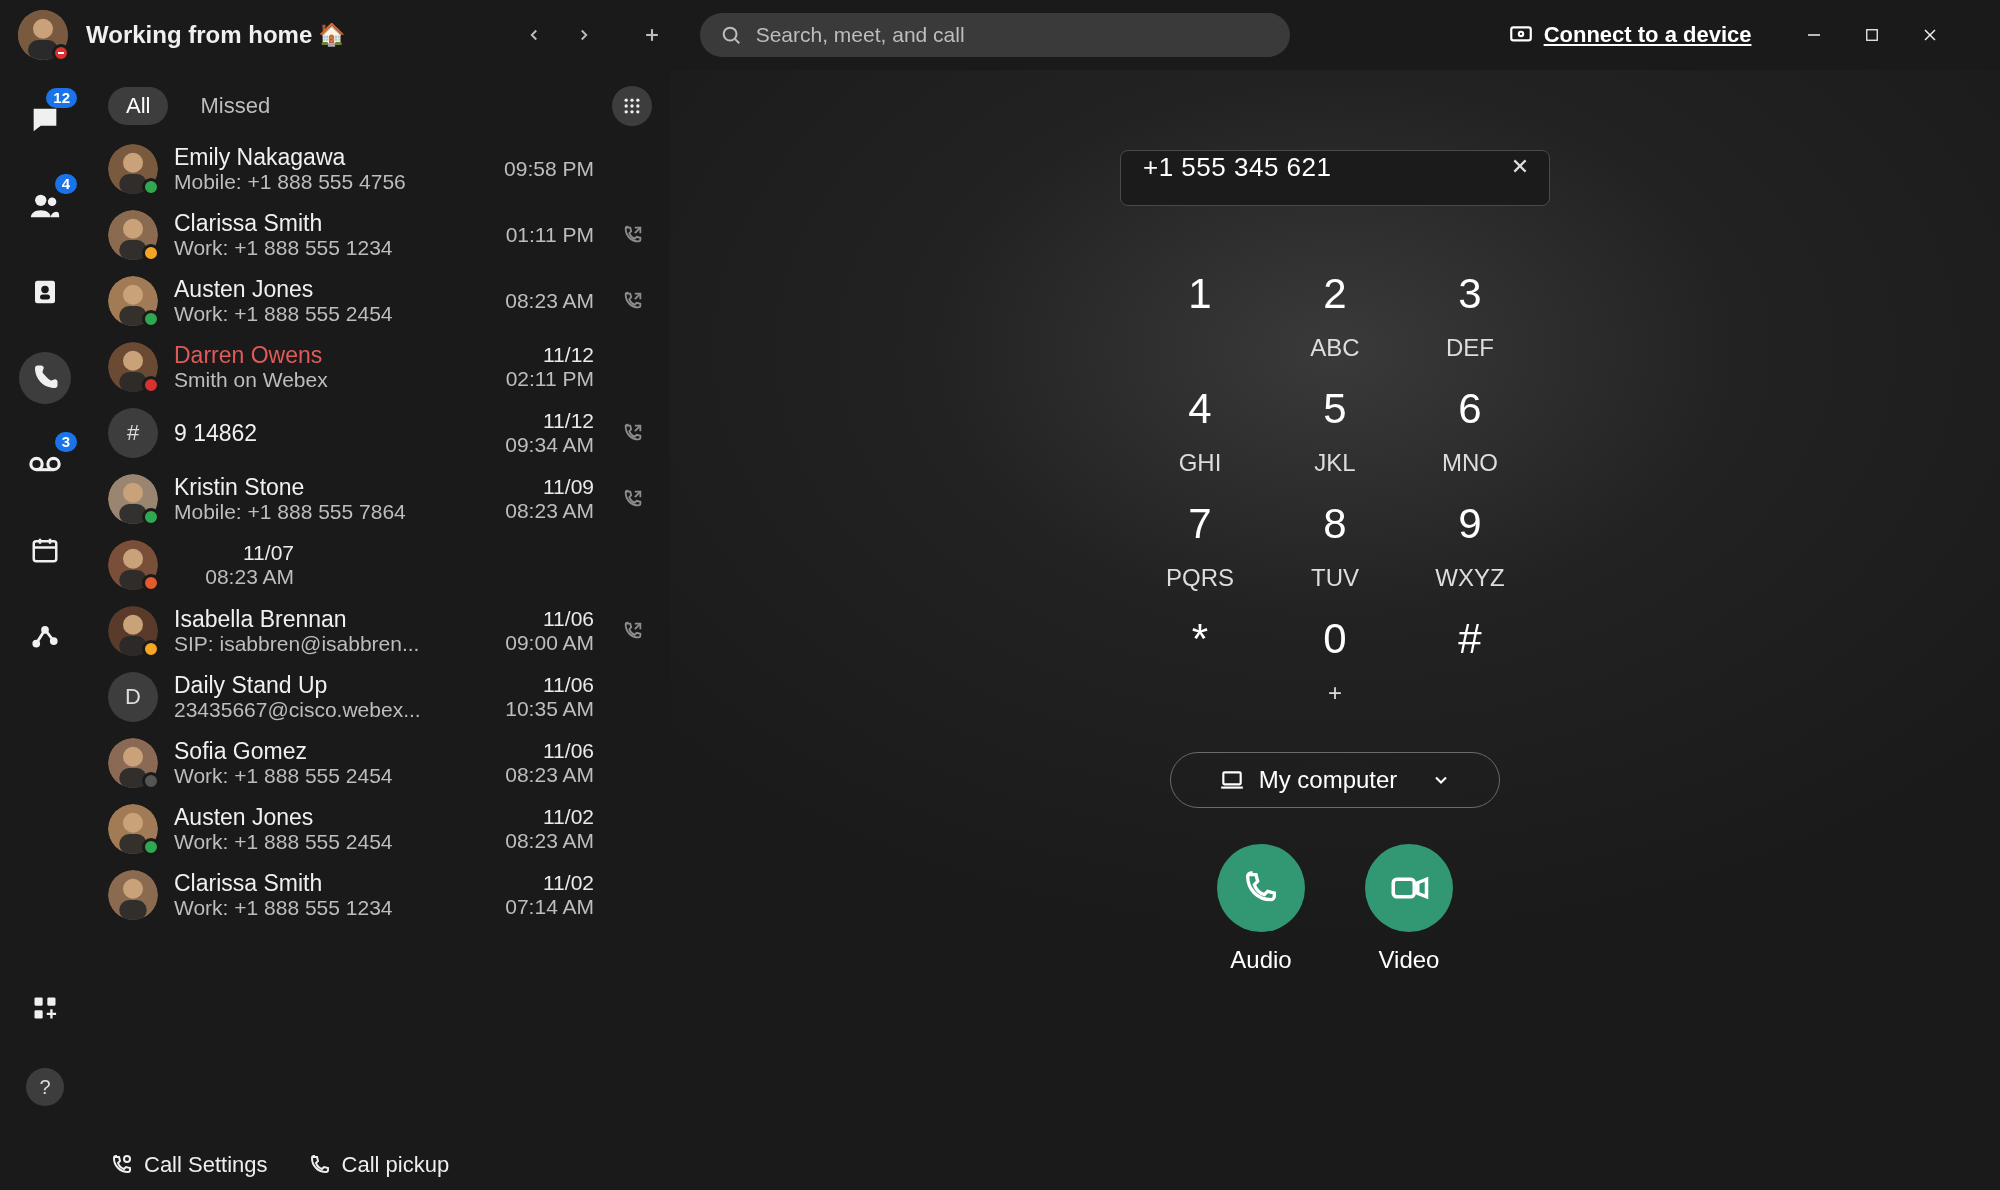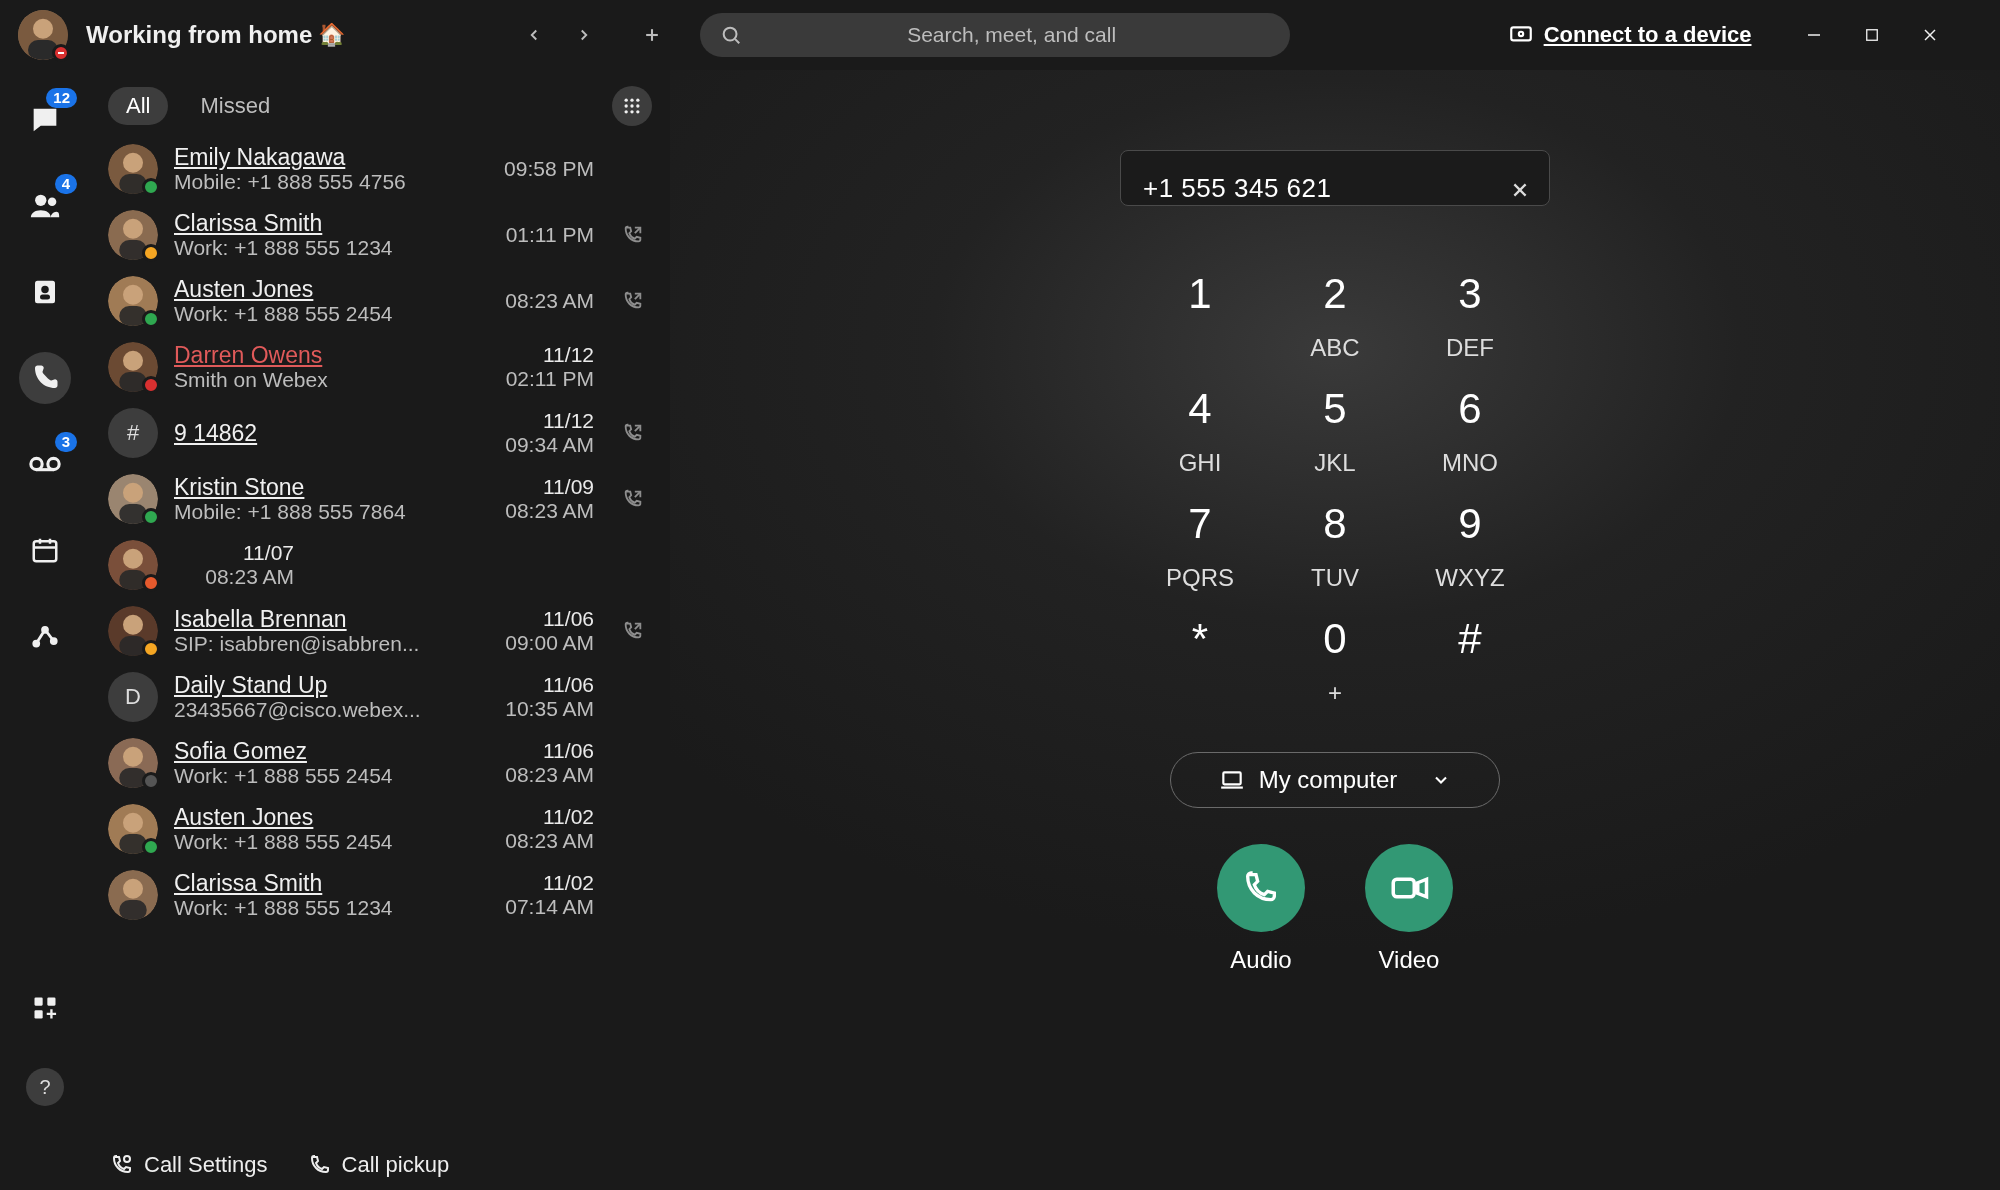--- a/index.html
+++ b/index.html
@@ -26,21 +26,21 @@
   .avatar-circle{width:50px;height:50px;border-radius:50%;background:linear-gradient(135deg,#9a7b5a,#5c4132);display:flex;align-items:center;justify-content:center;overflow:hidden;}
   .avatar-circle svg{width:100%;height:100%;}
   .presence{position:absolute;right:-2px;bottom:-2px;width:18px;height:18px;border-radius:50%;border:3px solid var(--bg);}
   .p-dnd{background:#d93030;}
   .p-dnd::after{content:"";position:absolute;left:3px;right:3px;top:50%;height:2px;background:#fff;transform:translateY(-50%);}
   .status-text{font-size:24px;font-weight:600;display:flex;align-items:center;gap:6px;}
   .status-text .emoji{font-size:22px;}
   .nav-btns{margin-left:auto;display:flex;align-items:center;gap:10px;}
   .tb-btn{width:40px;height:40px;border-radius:6px;display:flex;align-items:center;justify-content:center;color:var(--muted);cursor:pointer;}
   .searchbar{flex:0 0 590px;height:44px;background:#3a3a3a;border-radius:22px;display:flex;align-items:center;padding:0 20px;gap:12px;color:var(--muted);margin-left:10px;}
-  .searchbar input{flex:1;background:transparent;border:none;outline:none;color:var(--text);font-size:21px;text-align:center;}
+  .searchbar input{flex:1;background:transparent;border:none;outline:none;color:var(--text);font-size:21px;}
   .searchbar input::placeholder{color:var(--muted);}
   .connect-device{display:flex;align-items:center;gap:10px;font-size:22px;font-weight:600;color:#fff;cursor:pointer;margin-left:auto;}
   .win-controls{display:flex;gap:28px;margin-left:30px;}
   .win-btn{width:30px;height:30px;display:flex;align-items:center;justify-content:center;color:var(--text);cursor:pointer;}
 
   
   .body{flex:1;display:flex;min-height:0;}
 
   
   .rail{width:90px;display:flex;flex-direction:column;align-items:center;padding-top:24px;gap:34px;}
@@ -58,21 +58,21 @@
   .pill-icon{margin-left:auto;width:40px;height:40px;border-radius:50%;background:#3d3d3d;display:flex;align-items:center;justify-content:center;cursor:pointer;}
 
   .list{flex:1;overflow-y:auto;padding-right:6px;position:relative;}
   .list::-webkit-scrollbar{width:14px;}
   .list::-webkit-scrollbar-track{background:transparent;}
   .list::-webkit-scrollbar-thumb{background:#4a4a4a;border-radius:7px;}
   .row{display:flex;align-items:center;gap:16px;padding:8px 18px;cursor:pointer;}
   .row .av{position:relative;width:50px;height:50px;}
   .row .av .circ{width:50px;height:50px;border-radius:50%;display:flex;align-items:center;justify-content:center;font-size:22px;color:#ddd;}
   .row .info{flex:1;min-width:0;}
-  .row .nm{font-size:23px;font-weight:500;line-height:26px;text-decoration:underline;}
+  .row .nm{font-size:23px;font-weight:500;line-height:26px;}
   .row .nm.missed{color:var(--missed);}
   .row .sub{font-size:21px;color:var(--muted);white-space:nowrap;overflow:hidden;text-overflow:ellipsis;}
   .row .meta{display:flex;flex-direction:column;align-items:flex-end;min-width:120px;}
   .row .meta .d{font-size:21px;color:#eaeaea;font-weight:500;}
   .row .meta .t{font-size:21px;color:var(--muted);}
   .row .dir-icon{margin-left:10px;width:26px;height:26px;color:var(--muted2);display:flex;align-items:center;justify-content:center;}
   .presence-sm{position:absolute;right:-2px;bottom:-2px;width:18px;height:18px;border-radius:50%;border:3px solid var(--bg);}
   .p-dnd-sm{background:#d93030;}
   .p-online-sm{background:#2fa850;}
   .p-busy-sm{background:#f5a623;}
@@ -80,21 +80,21 @@
   .p-unknown-sm{background:#555;border-radius:50%;}
   .p-camera-sm{background:#f5a623;}
 
   
   .hist-footer{display:flex;align-items:center;gap:40px;padding:12px 20px;font-size:22px;color:#eee;}
   .hf-item{display:flex;align-items:center;gap:10px;cursor:pointer;}
 
   
   .dialer{flex:1;background:radial-gradient(900px 600px at 50% 25%,#3a3a3a 0%,#222 45%,#1a1a1a 100%);position:relative;display:flex;align-items:flex-start;justify-content:center;}
   .dial-wrap{margin-top:80px;display:flex;flex-direction:column;align-items:center;}
-  .dial-input-wrap{width:430px;height:56px;background:#1b1b1b;border:1px solid #4a4a4a;border-radius:8px;display:flex;align-items:flex-end;padding:0 14px 0 20px;gap:10px;}
+  .dial-input-wrap{width:430px;height:56px;background:#1b1b1b;border:1px solid #4a4a4a;border-radius:8px;display:flex;align-items:flex-start;padding:0 14px 0 20px;gap:10px;}
   .dial-input{flex:1;background:transparent;border:none;outline:none;color:#fff;font-size:26px;letter-spacing:0.5px;}
   .dial-clear{width:30px;height:30px;display:flex;align-items:center;justify-content:center;color:#ddd;cursor:pointer;}
 
   .pad{margin-top:50px;display:grid;grid-template-columns:repeat(3,135px);grid-template-rows:repeat(4,115px);gap:0;}
   .key{display:flex;flex-direction:column;align-items:center;justify-content:center;cursor:pointer;border-radius:8px;}
   .key .num{font-size:42px;font-weight:300;color:#fff;line-height:44px;}
   .key .ltr{font-size:24px;color:#ddd;margin-top:18px;height:22px;}
 
   .device-select{margin-top:36px;width:330px;height:56px;border:1px solid #6a6a6a;border-radius:30px;display:flex;align-items:center;justify-content:center;gap:14px;color:#fff;font-size:24px;cursor:pointer;}
 

